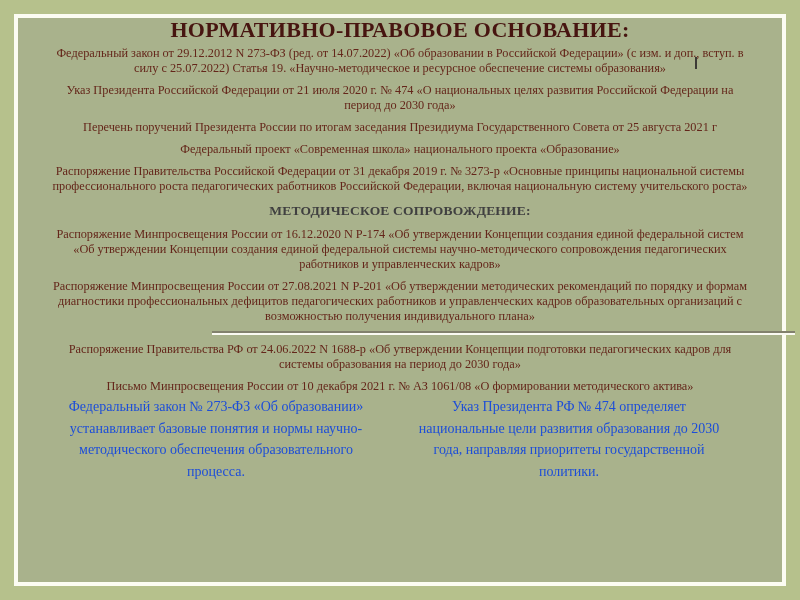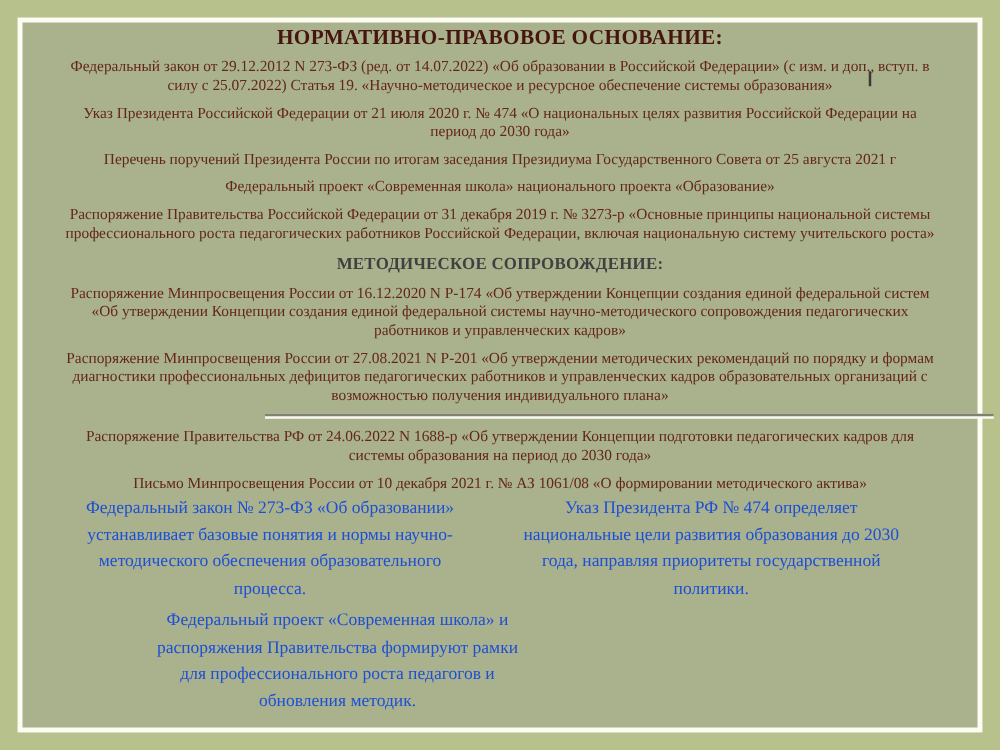--- a/index.html
+++ b/index.html
@@ -19,21 +19,21 @@
   }
   .content{
     position:absolute;
     left:18px;top:18px;width:764px;
     text-align:center;
     color:#64261a;
     font-size:12.3px;
     line-height:15px;
   }
   .main-title{
-    font-size:17px;
+    font-size:22px;
     line-height:19px;
     font-weight:bold;
     color:#471510;
     letter-spacing:.3px;
     margin:2px 0 0 0;
   }
   p.law{
     margin:7px 14px;
     white-space:pre-line;
   }
@@ -107,17 +107,13 @@
   <span class="cursor"></span>
 
   <div class="note note-a">Федеральный закон № 273-ФЗ «Об образовании»
 устанавливает базовые понятия и нормы научно-
 методического обеспечения образовательного
 процесса.</div>
   <div class="note note-b">Указ Президента РФ № 474 определяет
 национальные цели развития образования до 2030
 года, направляя приоритеты государственной
 политики.</div>
-  <div class="note note-c">Федеральный проект «Современная школа» и
-распоряжения Правительства формируют рамки
-для профессионального роста педагогов и
-обновления методик.</div>
 </div>
 
 </body></html>

